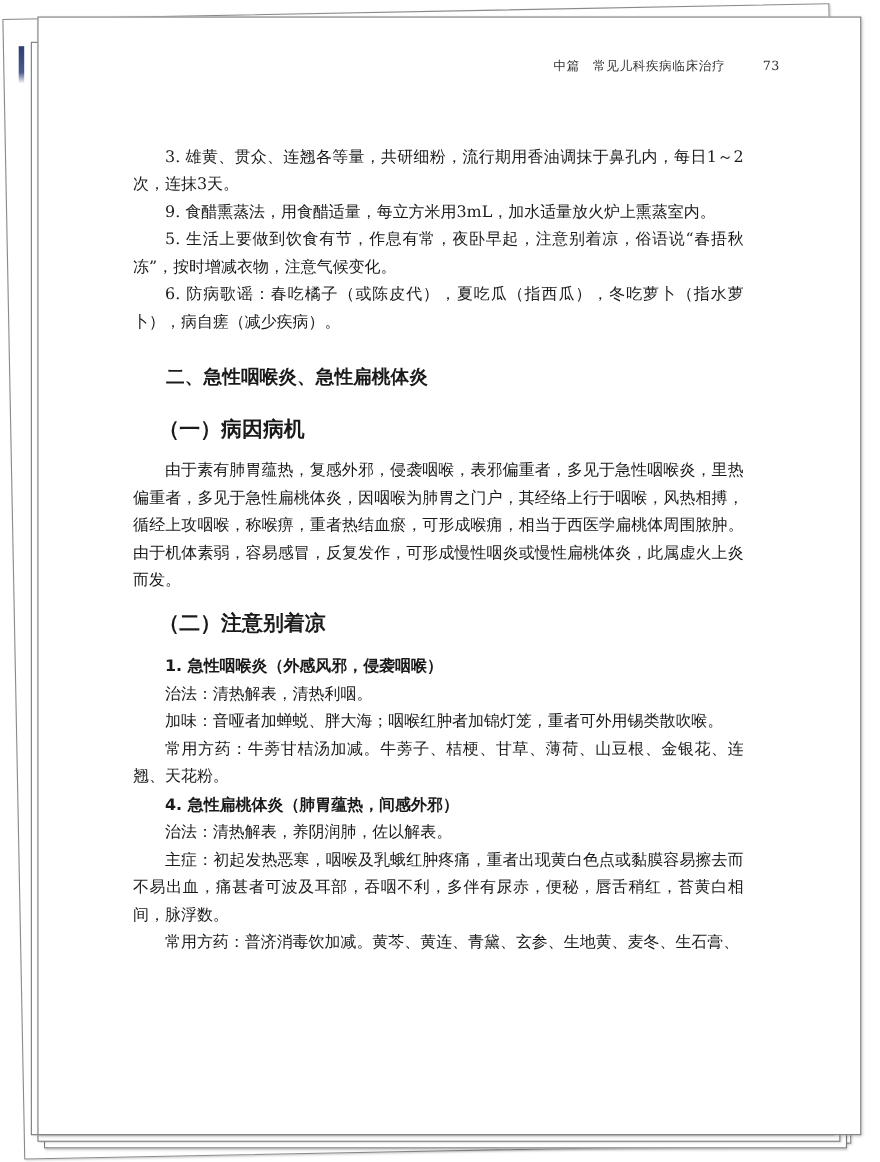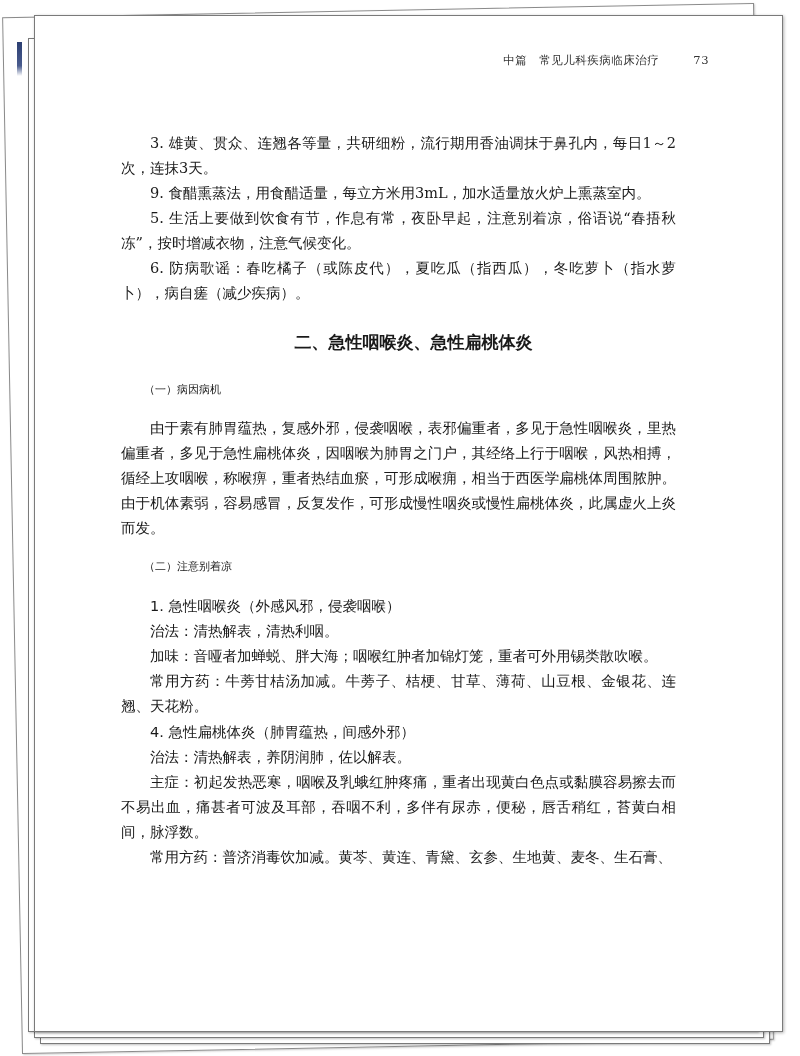--- a/index.html
+++ b/index.html
@@ -79,36 +79,36 @@
       text-indent: 2em;
       text-align: justify;
     }
     .h2 {
       margin: 24px 0 22px 0;
       padding-left: 30px;
       font-family: Liberation Serif, serif;
       font-weight: bold;
       font-size: 17px;
       line-height: 26px;
-      text-align: center;
     }
     .h3 {
       margin: 14px 0 14px 0;
       padding-left: 23px;
       font-family: "DejaVu Sans", "Liberation Sans", sans-serif;
-      font-weight: normal;
-      font-size: 11px;
+      font-weight: bold;
+      font-size: 19px;
       line-height: 24px;
     }
     .h4 {
       margin: 0;
       padding-left: 2em;
       font-family: "DejaVu Sans", "Liberation Sans", sans-serif;
       font-size: 14.5px;
       line-height: 26px;
+      font-weight: bold;
     }
   </style>
 </head>
 <body>
 
 <div class="tilted"></div>
 <div class="stack-page sp1"></div>
 <div class="stack-page sp2"></div>
 <div class="stack-page sp3"></div>
 <div class="blue-edge"></div>

